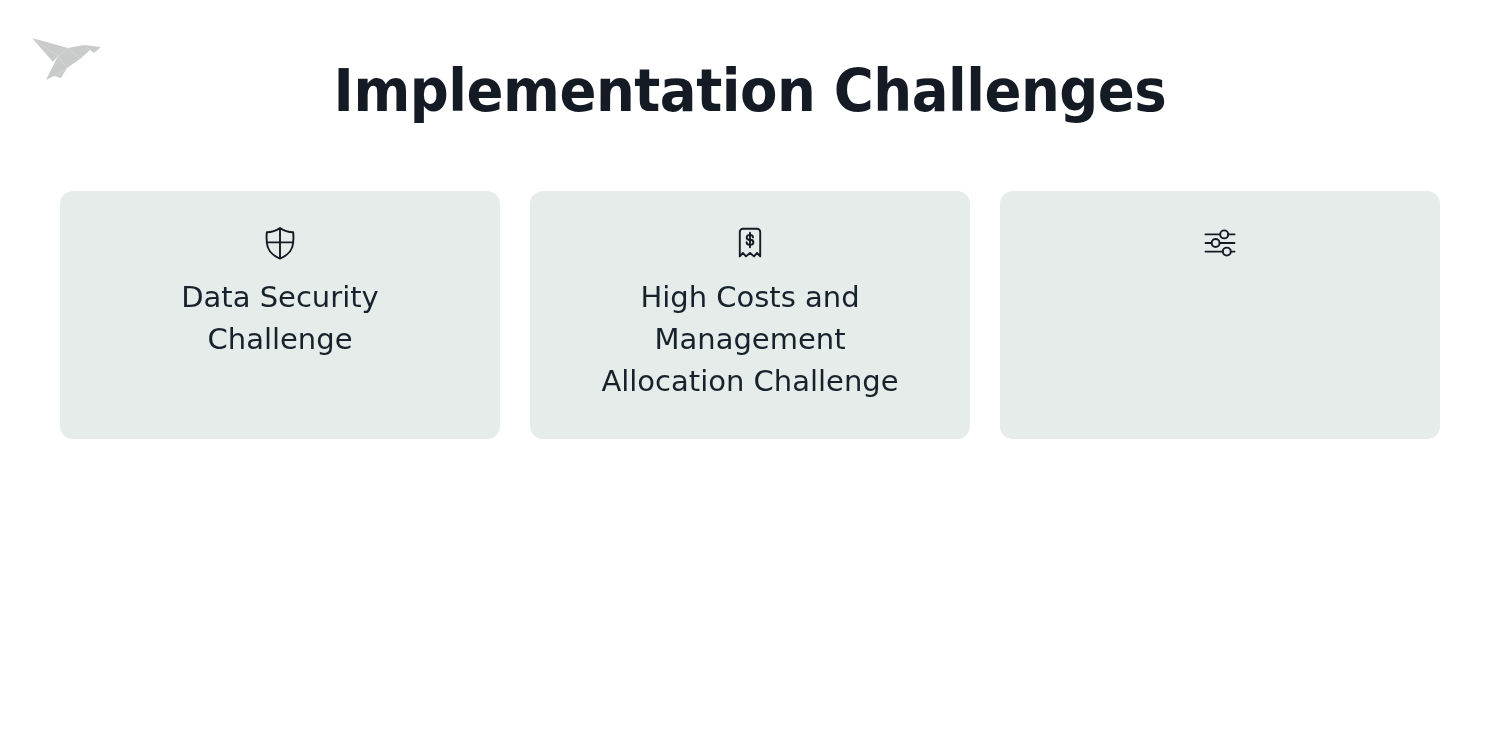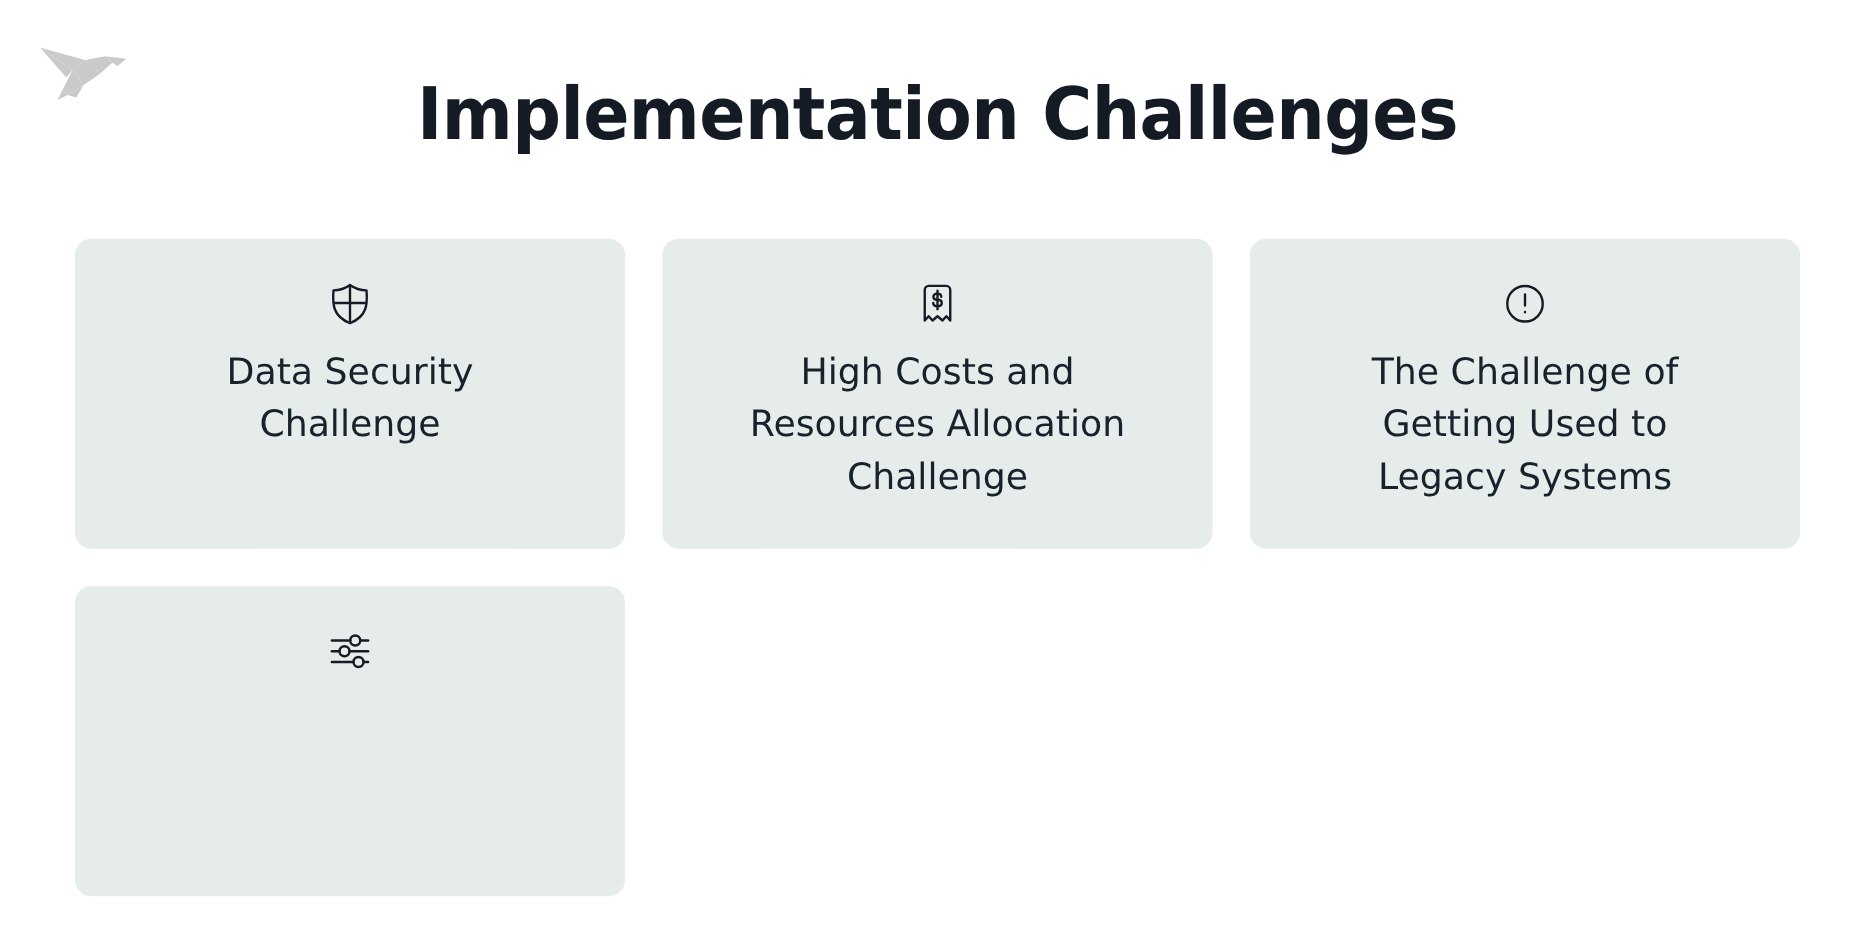--- a/index.html
+++ b/index.html
@@ -130,33 +130,23 @@
 
 
     <div class="card card-row-2">
       <span class="card-icon">
         <svg viewBox="0 0 40 40" width="40" height="40" fill="none" stroke="currentColor" stroke-width="1.9" stroke-linecap="round" stroke-linejoin="round">
           <path d="M9.8 33.4 L9.8 8.9 A3.2 3.2 0 0 1 13 5.7 L27 5.7 A3.2 3.2 0 0 1 30.2 8.9 L30.2 33.4 L27.1 30 L24 33.4 L20 30 L16 33.4 L12.9 30 Z"></path>
           <path d="M23 14.4 C23 12.9 21.6 11.9 19.8 11.9 C18 11.9 16.7 12.9 16.7 14.4 C16.7 16 18 16.8 20 16.8 C22 16.8 23.4 17.7 23.4 19.3 C23.4 20.9 22 21.9 20 21.9 C18 21.9 16.6 20.9 16.6 19.3"></path>
           <line x1="20" y1="9.6" x2="20" y2="24.3"></line>
         </svg>
       </span>
-      <div class="card-label">High Costs and Resources Allocation Challenge</div>
+      <div class="card-label">High Costs and Management Allocation Challenge</div>
     </div>
 
-    <div class="card card-row-2">
-      <span class="card-icon">
-        <svg viewBox="0 0 40 40" width="40" height="40" fill="none" stroke="currentColor" stroke-width="1.9" stroke-linecap="round" stroke-linejoin="round">
-          <circle cx="20" cy="20" r="14.2"></circle>
-          <line x1="20" y1="12.6" x2="20" y2="21.4"></line>
-          <line x1="20" y1="26.6" x2="20" y2="26.8"></line>
-        </svg>
-      </span>
-      <div class="card-label">The Challenge of Getting Used to Legacy Systems</div>
-    </div>
 
     <div class="card card-row-2">
       <span class="card-icon">
         <svg viewBox="0 0 40 40" width="40" height="40" fill="none" stroke="currentColor" stroke-width="1.9" stroke-linecap="round" stroke-linejoin="round">
           <line x1="5.5" y1="11.4" x2="20.2" y2="11.4"></line>
           <circle cx="24.2" cy="11.4" r="4"></circle>
           <line x1="28.2" y1="11.4" x2="34.5" y2="11.4"></line>
 
           <line x1="5.5" y1="20" x2="11.6" y2="20"></line>
           <circle cx="15.6" cy="20" r="4"></circle>

